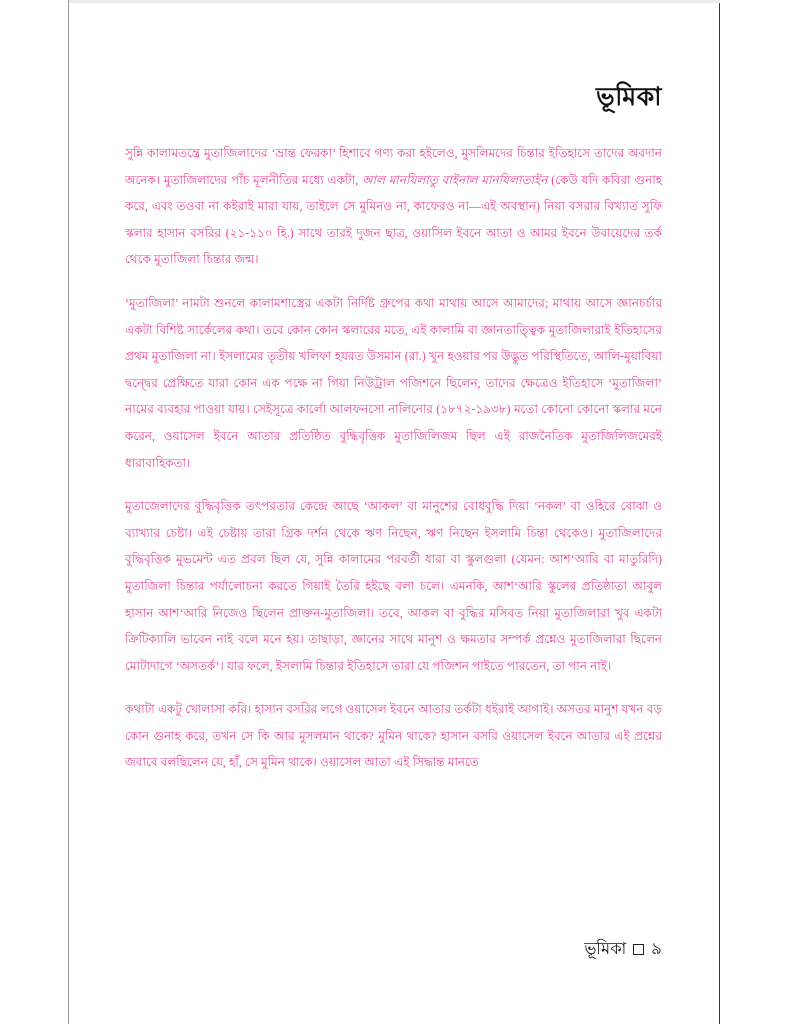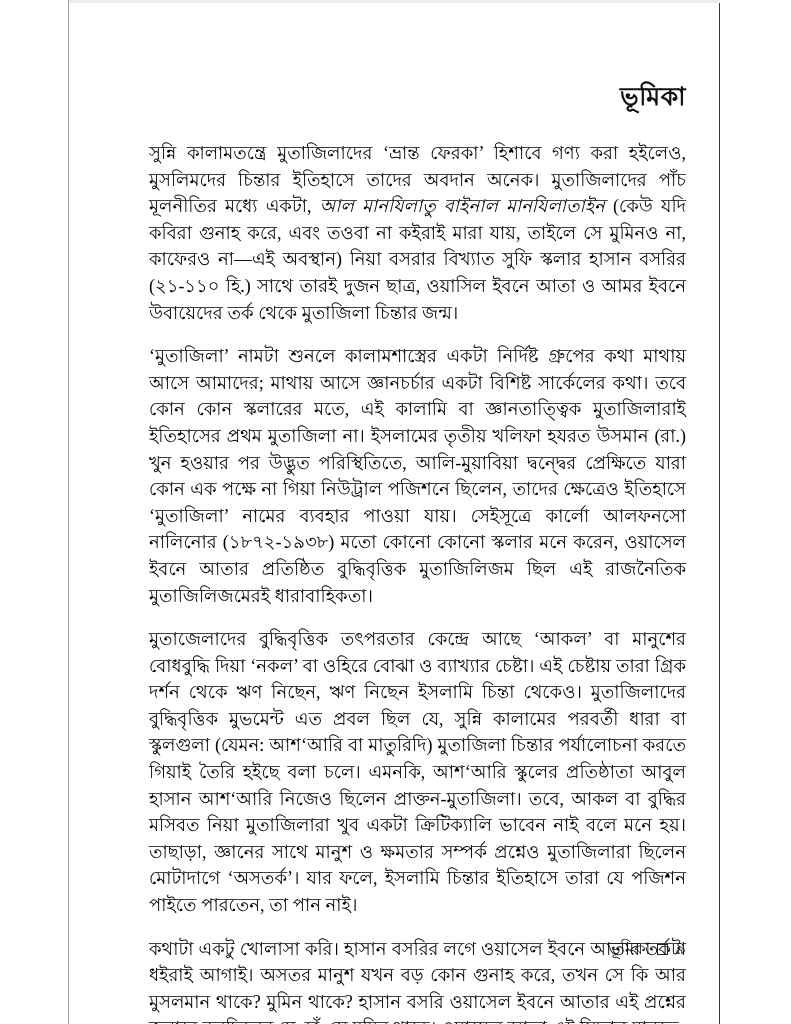--- a/index.html
+++ b/index.html
@@ -36,21 +36,20 @@
     background: #ededed;
   }
 
   
   #content {
     position: absolute;
     left: 125px;
     top: 0;
     width: 537px;
     height: 980px;
-    margin-left: 24px;
   }
 
   #chapter-title {
     position: absolute;
     top: 82px;
     right: 0;
     text-align: right;
     font-size: 25px;
     font-weight: bold;
     color: #111111;
@@ -62,23 +61,23 @@
     position: absolute;
     top: 140px;
     left: 0;
     width: 537px;
   }
 
   .para {
     margin: 0 0 17px 0;
     text-align: justify;
     text-justify: inter-word;
-    font-size: 18px;
+    font-size: 12px;
     line-height: 26.6px;
-    color: #000000;
+    color: #ec4899;
     word-spacing: 0.2px;
   }
   .para:last-child { margin-bottom: 0; }
   .para .it {
     font-style: italic;
   }
 
   #page-footer {
     position: absolute;
     top: 936px;

